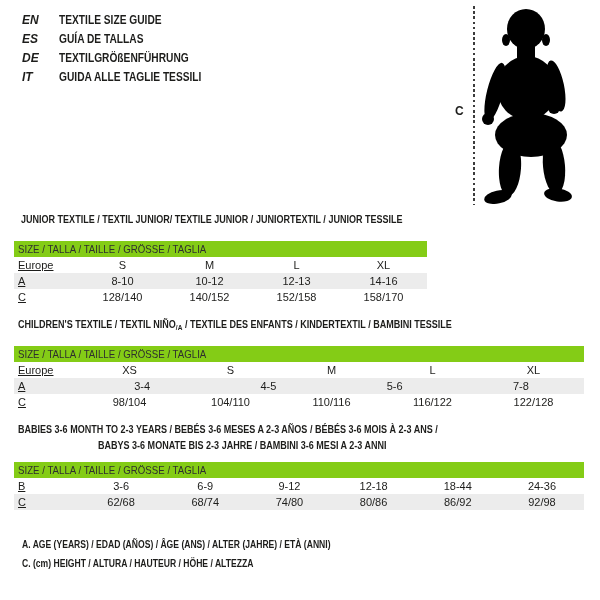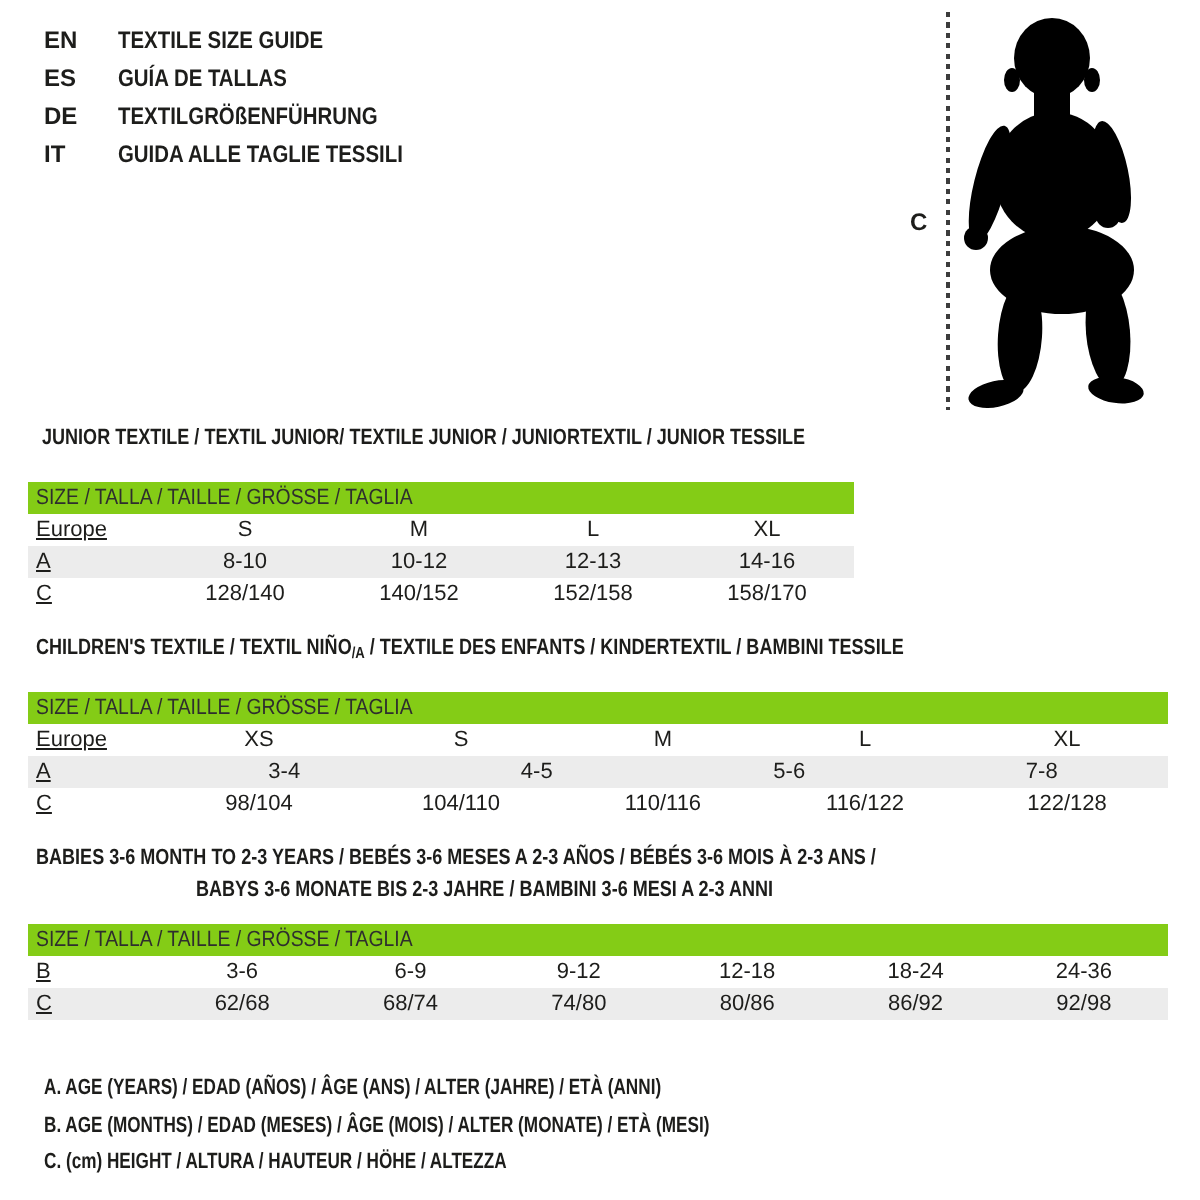--- a/index.html
+++ b/index.html
@@ -10,21 +10,21 @@
     overflow:hidden;
   }
   .cond { display:inline-block; transform:scaleX(0.82); transform-origin:0 50%; white-space:nowrap; }
   .cond85 { display:inline-block; transform:scaleX(0.85); transform-origin:0 50%; white-space:nowrap; }
   .cond88 { display:inline-block; transform:scaleX(0.88); transform-origin:0 50%; white-space:nowrap; }
   .cond78 { display:inline-block; transform:scaleX(0.78); transform-origin:0 50%; white-space:nowrap; }
 
   
   .lang-header { position:absolute; left:22px; top:11px; font-weight:700; font-size:12px; }
   .lang-row { display:flex; height:19px; line-height:19px; }
-  .lang-code { width:37px; }
+  .lang-code { width:37px;font-style:italic; }
 
   
   .dash-line { position:absolute; left:473px; top:6px; width:2px; height:199px;
     background:repeating-linear-gradient(to bottom,#3c3c3c 0 2.6px,transparent 2.6px 5.2px); }
   .c-label { position:absolute; left:455px; top:104px; font-weight:700; font-size:12px; }
   .baby-svg { position:absolute; left:470px; top:4px; }
 
   
   .tbl-title { position:absolute; font-weight:700; font-size:11px; white-space:nowrap; }
   #title1 { left:21px; top:213px; }
@@ -158,31 +158,30 @@
 <div id="table3" class="size-table">
   <div class="bar">
     <span class="cond88">SIZE / TALLA / TAILLE / GRÖSSE / TAGLIA</span>
   </div>
   <div class="trow">
     <div class="lbl">B</div>
     <div class="cell">3-6</div>
     <div class="cell">6-9</div>
     <div class="cell">9-12</div>
     <div class="cell">12-18</div>
-    <div class="cell">18-24</div>
+    <div class="cell">18-44</div>
     <div class="cell">24-36</div>
   </div>
   <div class="trow alt">
     <div class="lbl">C</div>
     <div class="cell">62/68</div>
     <div class="cell">68/74</div>
     <div class="cell">74/80</div>
     <div class="cell">80/86</div>
     <div class="cell">86/92</div>
     <div class="cell">92/98</div>
   </div>
 </div>
 
 <div class="footnotes">
   <div><span class="cond78">A. AGE (YEARS) / EDAD (AÑOS) / ÂGE (ANS) / ALTER (JAHRE) / ETÀ (ANNI)</span></div>
-  <div><span class="cond78">B. AGE (MONTHS) / EDAD (MESES) / ÂGE (MOIS) / ALTER (MONATE) / ETÀ (MESI)</span></div>
   <div><span class="cond78">C. (cm) HEIGHT / ALTURA / HAUTEUR / HÖHE / ALTEZZA</span></div>
 </div>
 
 </body></html>

